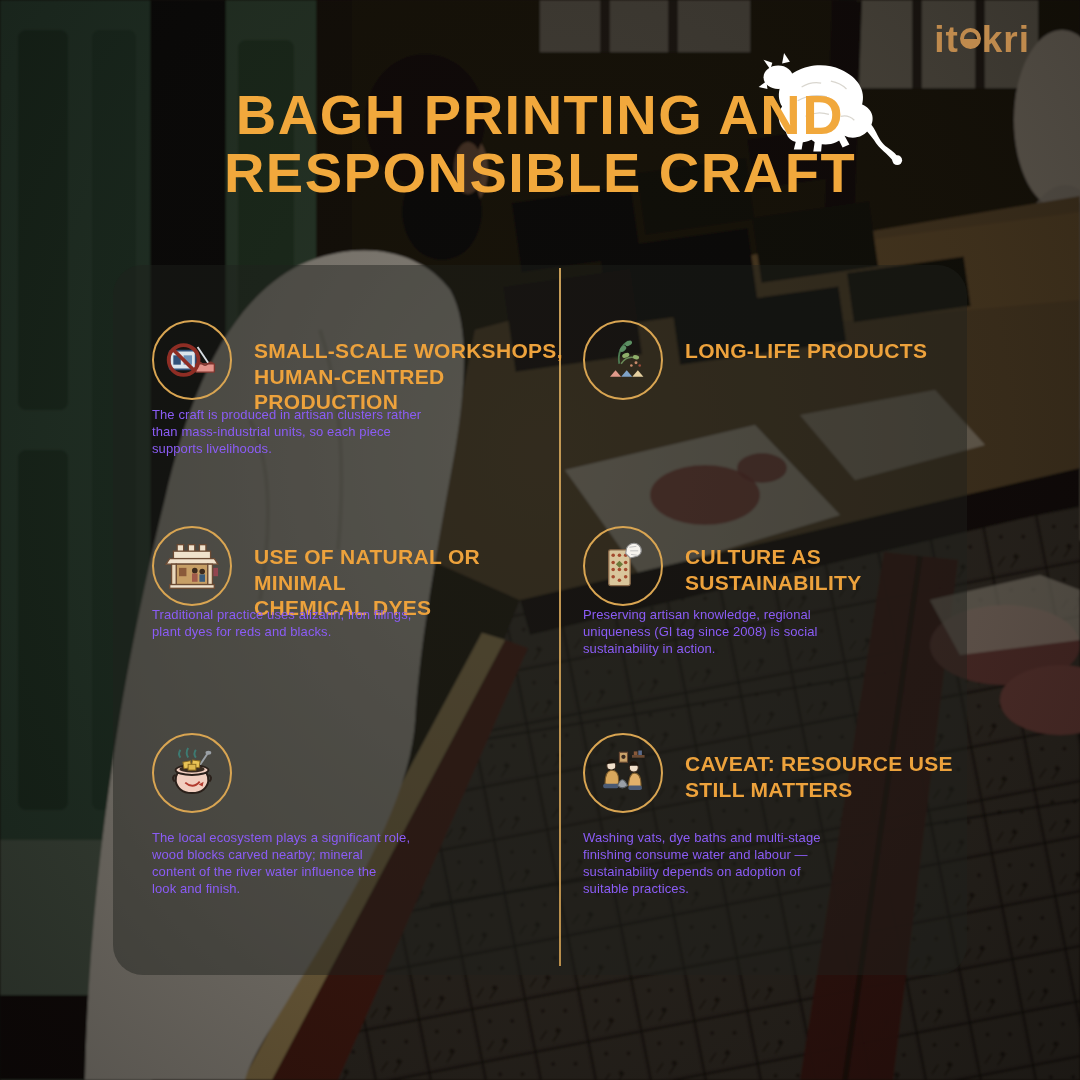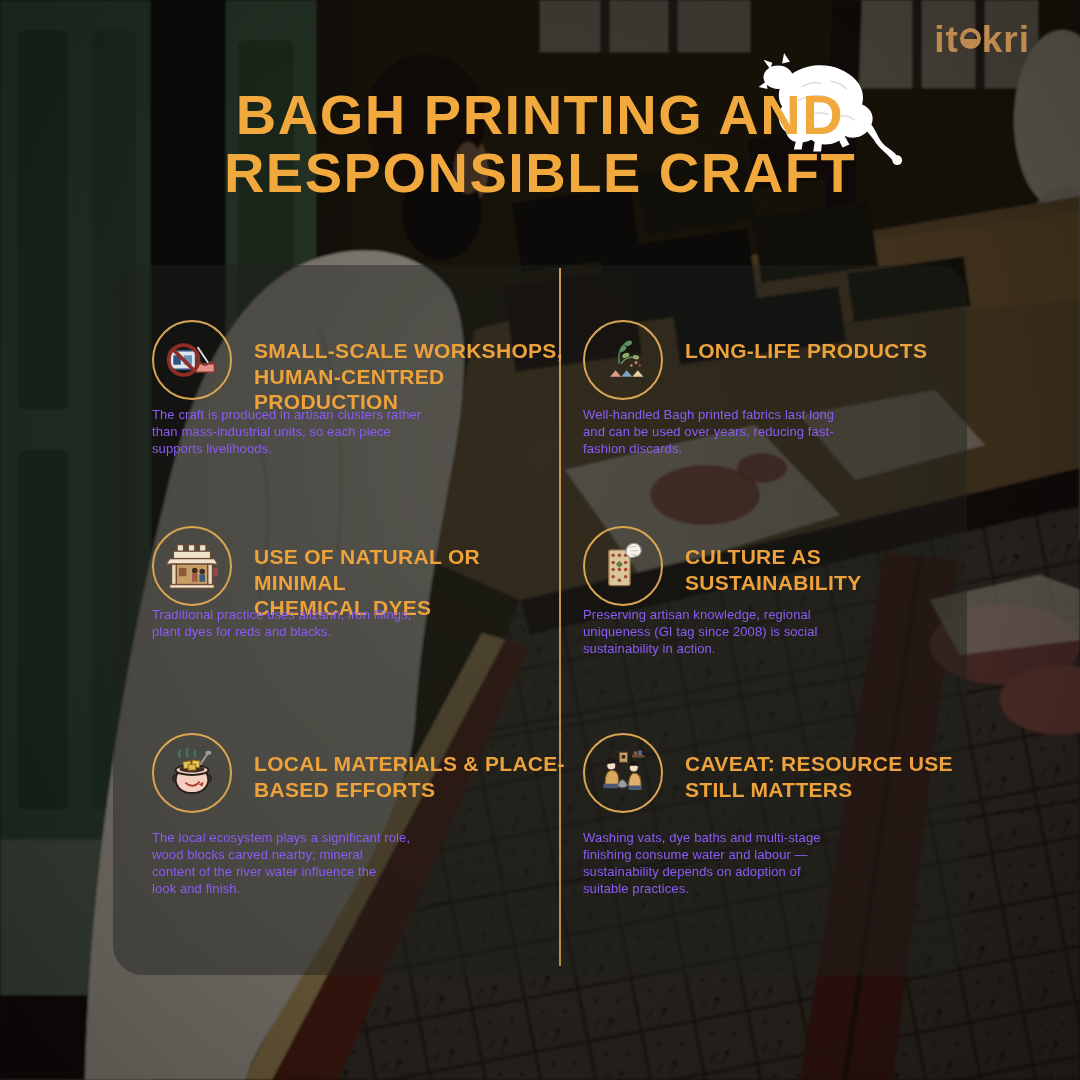--- a/index.html
+++ b/index.html
@@ -190,23 +190,20 @@
         <ellipse cx="42" cy="25" rx="3.4" ry="2.2" fill="#8fae6a" transform="rotate(15 42 25)"></ellipse>
         <circle cx="42" cy="31" r="1.6" fill="#c98b6b"></circle>
         <circle cx="46" cy="34" r="1.4" fill="#9a4a3a"></circle>
         <circle cx="37" cy="34" r="1.4" fill="#c98b6b"></circle>
         <path d="M14,46 l6,-7 6,7 z" fill="#e09a8b"></path>
         <path d="M26,46 l6,-7 6,7 z" fill="#7fa3c8"></path>
         <path d="M38,46 l6,-7 6,7 z" fill="#e6d0a0"></path>
       </svg>
     </div>
     <h3>LONG-LIFE PRODUCTS</h3>
-    <div class="body">Well-handled Bagh printed fabrics last long
-and can be used over years, reducing fast-
-fashion discards.</div>
   </div>
 
   <div class="card c-l r2">
     <div class="icon-circle">
       <svg width="56" height="52" viewBox="0 0 60 56">
         <rect x="14" y="5" width="7" height="8" fill="#f0e2cc" stroke="#6b4a33" stroke-width="1.4"></rect>
         <rect x="26" y="5" width="7" height="8" fill="#f0e2cc" stroke="#6b4a33" stroke-width="1.4"></rect>
         <rect x="38" y="5" width="7" height="8" fill="#f0e2cc" stroke="#6b4a33" stroke-width="1.4"></rect>
         <rect x="10" y="12" width="40" height="8" fill="#f0e2cc" stroke="#6b4a33" stroke-width="1.4"></rect>
         <polygon points="6,20 54,20 58,26 2,26" fill="#f0e2cc" stroke="#6b4a33" stroke-width="1.4"></polygon>
@@ -267,22 +264,20 @@
         <ellipse cx="28" cy="25" rx="17" ry="5" fill="#f2cfc0" stroke="#2a201a" stroke-width="2"></ellipse>
         <ellipse cx="28" cy="24" rx="13" ry="3.4" fill="#3a2c22"></ellipse>
         <rect x="19" y="16" width="8" height="7" fill="#e9c355" stroke="#8a6a20" stroke-width="1" transform="rotate(-10 23 19)"></rect>
         <rect x="28" y="15" width="8" height="7" fill="#e9c355" stroke="#8a6a20" stroke-width="1" transform="rotate(8 32 18)"></rect>
         <rect x="24" y="19" width="8" height="6" fill="#dfb84e" stroke="#8a6a20" stroke-width="1"></rect>
         <path d="M11,30 q-5,2 -1,7 M45,30 q5,2 1,7" stroke="#2a201a" stroke-width="2" fill="none"></path>
         <path d="M21,38 q8,7 15,-1" stroke="#b23b2e" stroke-width="2" fill="none"></path>
         <path d="M35,40 l5,-3 -1,5 z" fill="#b23b2e"></path>
       </svg>
     </div>
-    <h3>LOCAL MATERIALS &amp; PLACE-
-BASED EFFORTS</h3>
     <div class="body">The local ecosystem plays a significant role,
 wood blocks carved nearby; mineral
 content of the river water influence the
 look and finish.</div>
   </div>
 
   <div class="card c-r r3">
     <div class="icon-circle">
       <svg width="54" height="48" viewBox="0 0 60 52">
         <rect x="40" y="6" width="14" height="3" fill="#6b4a33"></rect>

